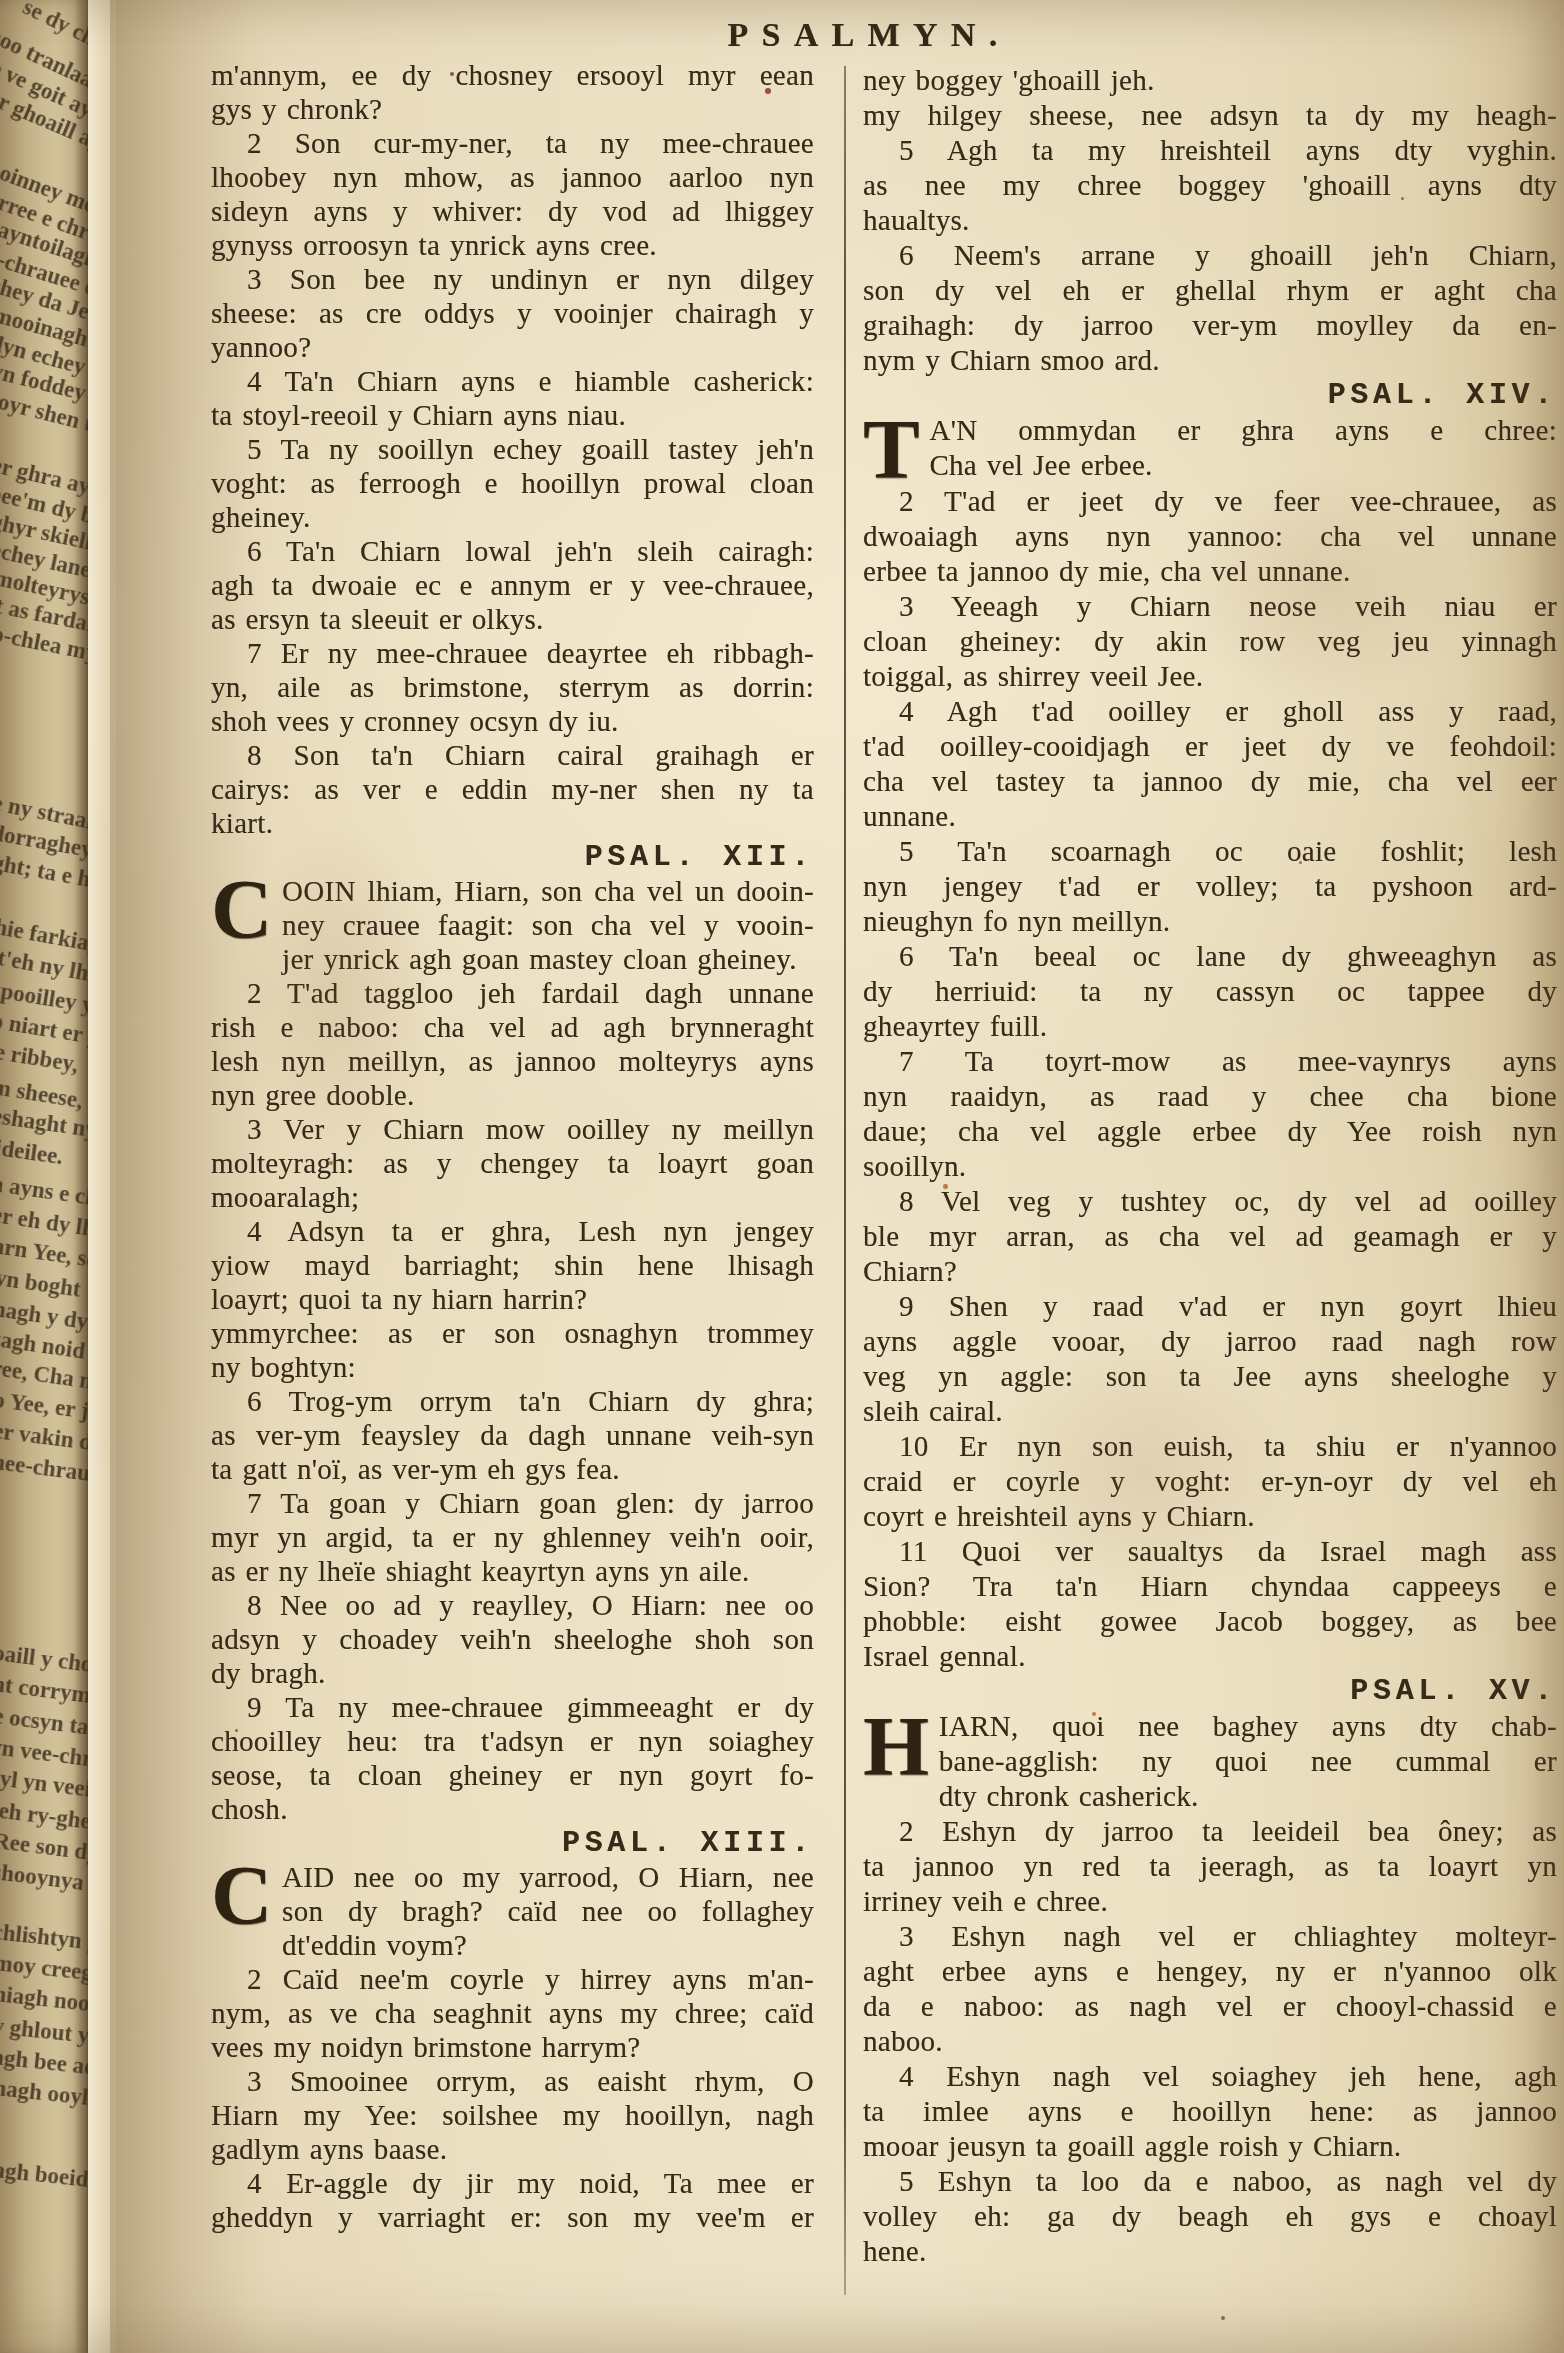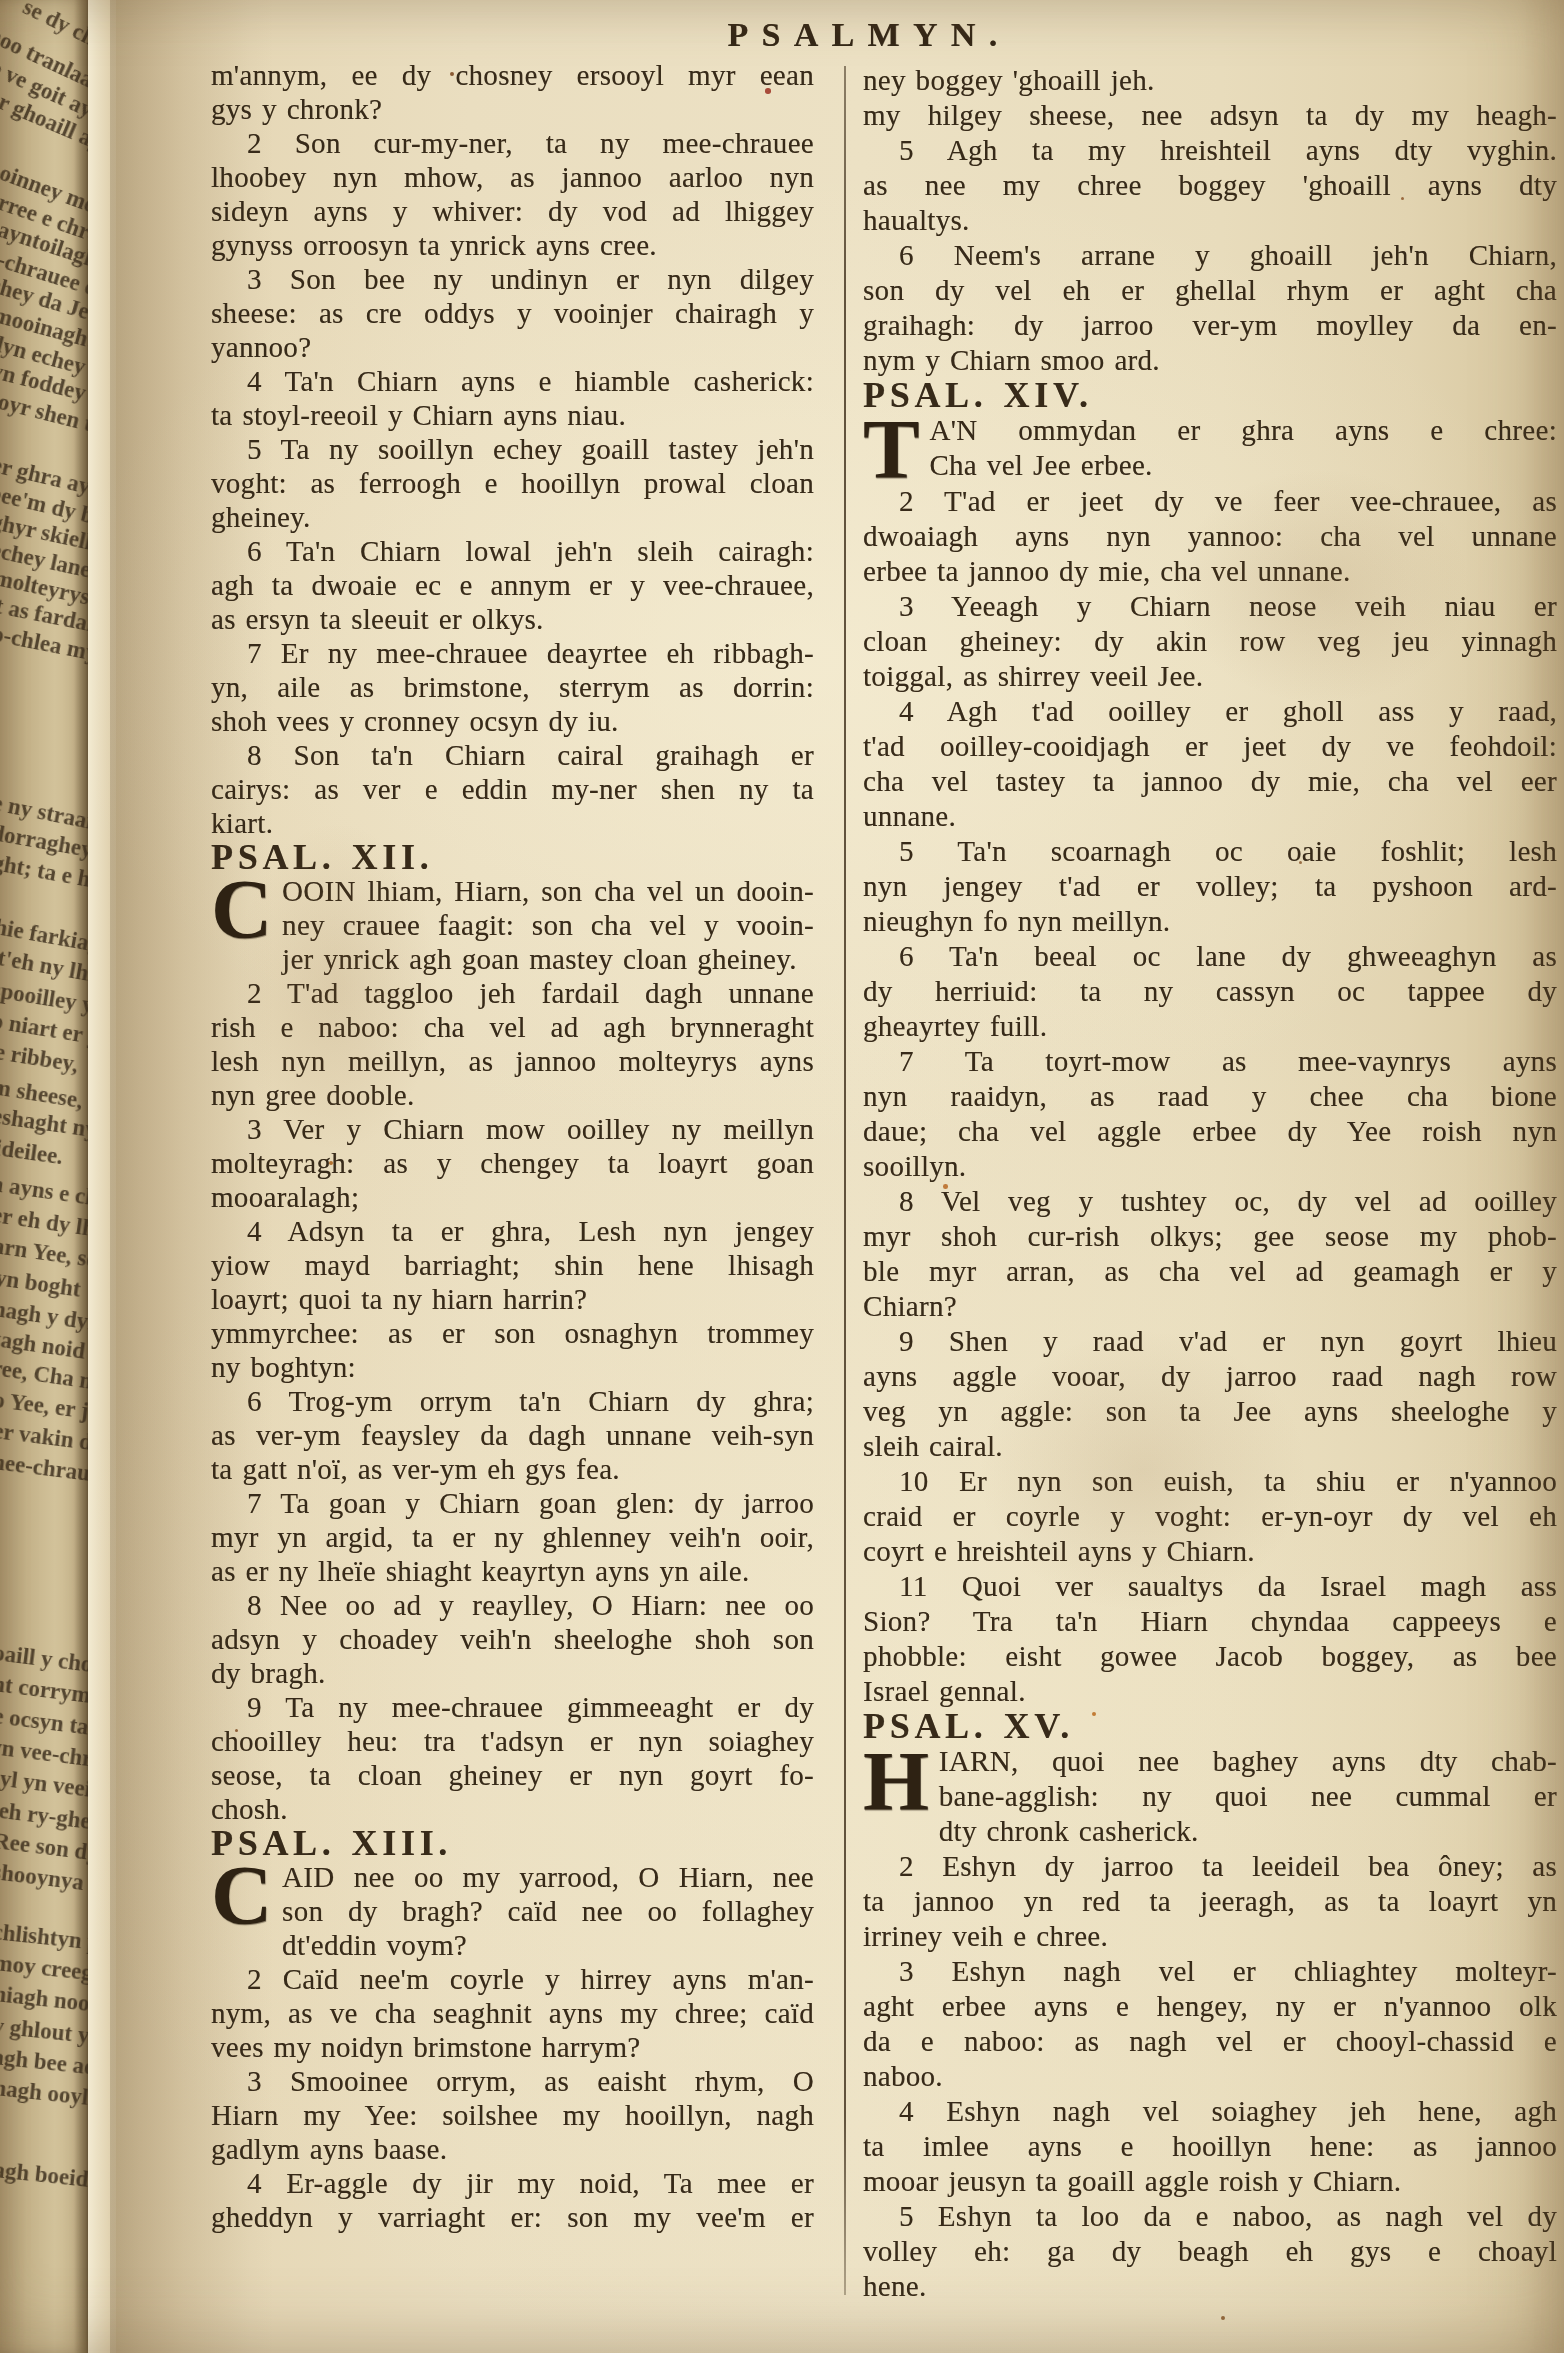--- a/index.html
+++ b/index.html
@@ -55,22 +55,22 @@
   }
   .col-left{left:211px;width:603px;--lh:34px;}
   .col-right{left:863px;top:63px;width:694px;--lh:35px;}
   .line{
     height:var(--lh);line-height:var(--lh);
     text-align:justify;text-align-last:justify;overflow:visible;white-space:nowrap;
   }
   .line.end{text-align-last:left;white-space:normal;}
   .line.ind{text-indent:36px;}
   .psalm-heading{
-    height:var(--lh);line-height:var(--lh);text-align:left;
-    font-weight:bold;letter-spacing:4.7px;font-size:36px;
+    height:var(--lh);line-height:var(--lh);text-align:right;
+    font-weight:bold;letter-spacing:4.7px;font-size:30px;font-family:Liberation Mono, monospace;
   }
   .cap{
     float:left;font-size:85px;line-height:67px;height:67px;
     margin:2.3px 9.4px 0 0;font-weight:bold;color:#2e2213;
     text-shadow:0.5px 0.5px 0.8px rgba(46,34,19,.5);
   }
   .col-right .cap{line-height:69px;height:69px;}
   .para{overflow:visible;}
   .para::after{content:"";display:block;clear:both;height:0;}
   .speck{position:absolute;border-radius:50%;filter:blur(0.6px);pointer-events:none;}
@@ -308,21 +308,20 @@
         <div class="line end">gheayrtey fuill.</div>
       </div>
       <div class="para">
         <div class="line ind">7 Ta toyrt-mow as mee-vaynrys ayns</div>
         <div class="line">nyn raaidyn, as raad y chee cha bione</div>
         <div class="line">daue; cha vel aggle erbee dy Yee roish nyn</div>
         <div class="line end">sooillyn.</div>
       </div>
       <div class="para">
         <div class="line ind">8 Vel veg y tushtey oc, dy vel ad ooilley</div>
-        <div class="line">myr shoh cur-rish olkys; gee seose my phob-</div>
         <div class="line">ble myr arran, as cha vel ad geamagh er y</div>
         <div class="line end">Chiarn?</div>
       </div>
       <div class="para">
         <div class="line ind">9 Shen y raad v'ad er nyn goyrt lhieu</div>
         <div class="line">ayns aggle vooar, dy jarroo raad nagh row</div>
         <div class="line">veg yn aggle: son ta Jee ayns sheeloghe y</div>
         <div class="line end">sleih cairal.</div>
       </div>
       <div class="para">

